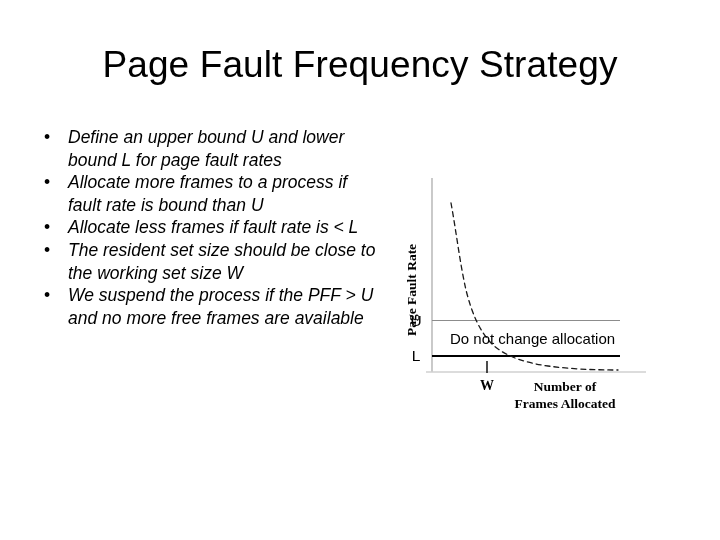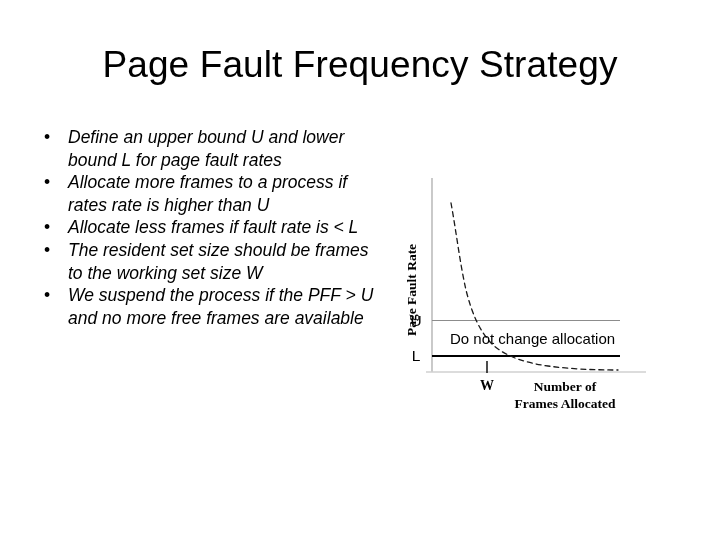--- a/index.html
+++ b/index.html
@@ -119,29 +119,29 @@
 
   <div id="slide-title">Page Fault Frequency Strategy</div>
 
   <ul id="bullet-list">
     <li class="bullet-item">
       <span class="bullet-mark">•</span>
       <span class="bullet-text">Define an upper bound U and lower bound L for page fault rates</span>
     </li>
     <li class="bullet-item">
       <span class="bullet-mark">•</span>
-      <span class="bullet-text">Allocate more frames to a process if rates rate is higher than U</span>
+      <span class="bullet-text">Allocate more frames to a process if fault rate is bound than U</span>
     </li>
     <li class="bullet-item">
       <span class="bullet-mark">•</span>
       <span class="bullet-text">Allocate less frames if fault rate is &lt; L</span>
     </li>
     <li class="bullet-item">
       <span class="bullet-mark">•</span>
-      <span class="bullet-text">The resident set size should be frames to the working set size W</span>
+      <span class="bullet-text">The resident set size should be close to the working set size W</span>
     </li>
     <li class="bullet-item">
       <span class="bullet-mark">•</span>
       <span class="bullet-text">We suspend the process if the PFF &gt; U and no more free frames are available</span>
     </li>
   </ul>
 
   <div id="pff-diagram">
     <svg width="252" height="248" viewBox="0 0 252 248" xmlns="http://www.w3.org/2000/svg">
 

